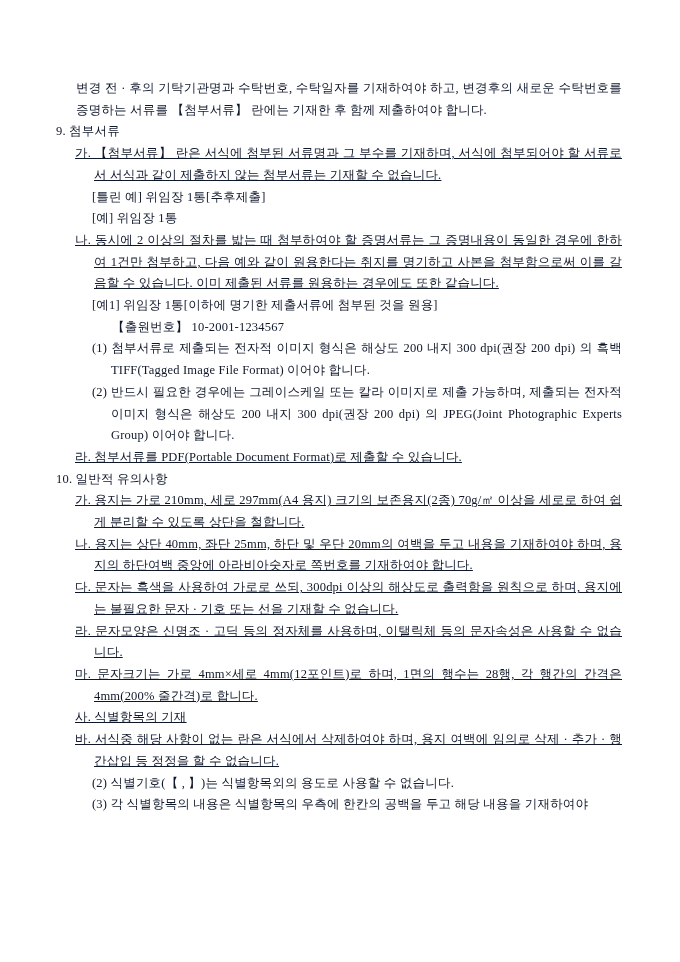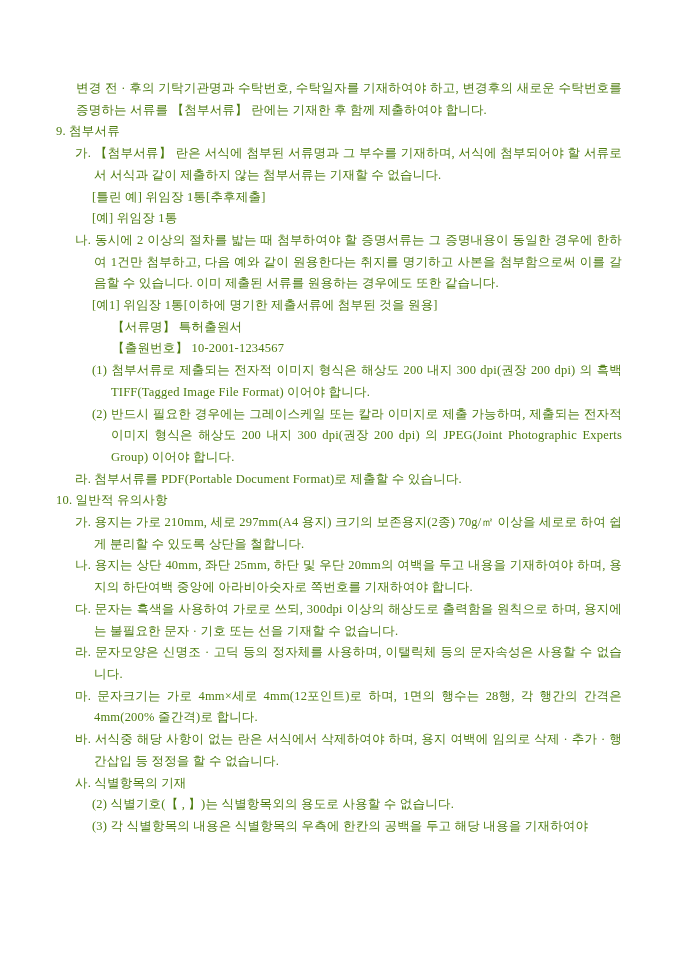--- a/index.html
+++ b/index.html
@@ -7,66 +7,65 @@
     padding: 0;
     background: #ffffff;
   }
   .page {
     position: relative;
     width: 680px;
     height: 962px;
     background: #ffffff;
     overflow: hidden;
     font-family: "Liberation Serif", "DejaVu Serif", serif;
-    color: #4d7c0f;
+    color: #0f172a;
   }
   .doc {
     position: absolute;
     top: 78px;
     left: 56px;
     width: 566px;
     font-size: 12.5px;
     line-height: 21.7px;
     letter-spacing: 0.2px;
   }
   .para {
     margin: 0;
     text-align: justify;
     word-break: normal;
     overflow-wrap: normal;
   }
   
   .cont { padding-left: 20px; }                       
   .l1   { padding-left: 17px; text-indent: -17px; }   
-  .l2   { padding-left: 38px; text-indent: -19px; }   
+  .l2   { padding-left: 38px; text-indent: -19px; text-decoration: underline; }   
   .l3   { padding-left: 55px; text-indent: -19px; }   
   .l4   { padding-left: 56px; }                       
   .l4b  { padding-left: 62px; }                       
 </style>
 </head>
 <body>
 
 <div class="page">
   <div class="doc">
     <p class="para cont">변경 전 · 후의 기탁기관명과 수탁번호, 수탁일자를 기재하여야 하고, 변경후의 새로운 수탁번호를 증명하는 서류를 【첨부서류】 란에는 기재한 후 함께 제출하여야 합니다.</p>
     <p class="para l1">9. 첨부서류</p>
     <p class="para l2">가. 【첨부서류】 란은 서식에 첨부된 서류명과 그 부수를 기재하며, 서식에 첨부되어야 할 서류로서 서식과 같이 제출하지 않는 첨부서류는 기재할 수 없습니다.</p>
     <p class="para l3">[틀린 예] 위임장 1통[추후제출]</p>
     <p class="para l3">[예] 위임장 1통</p>
     <p class="para l2">나. 동시에 2 이상의 절차를 밟는 때 첨부하여야 할 증명서류는 그 증명내용이 동일한 경우에 한하여 1건만 첨부하고, 다음 예와 같이 원용한다는 취지를 명기하고 사본을 첨부함으로써 이를 갈음할 수 있습니다. 이미 제출된 서류를 원용하는 경우에도 또한 같습니다.</p>
     <p class="para l3">[예1] 위임장 1통[이하에 명기한 제출서류에 첨부된 것을 원용]</p>
-    <p class="para l4">【서류명】 특허출원서</p>
     <p class="para l4">【출원번호】 10-2001-1234567</p>
     <p class="para l3">(1) 첨부서류로 제출되는 전자적 이미지 형식은 해상도 200 내지 300 dpi(권장 200 dpi) 의 흑백 TIFF(Tagged Image File Format) 이어야 합니다.</p>
     <p class="para l3">(2) 반드시 필요한 경우에는 그레이스케일 또는 칼라 이미지로 제출 가능하며, 제출되는 전자적 이미지 형식은 해상도 200 내지 300 dpi(권장 200 dpi) 의 JPEG(Joint Photographic Experts Group) 이어야 합니다.</p>
     <p class="para l2">라. 첨부서류를 PDF(Portable Document Format)로 제출할 수 있습니다.</p>
     <p class="para l1">10. 일반적 유의사항</p>
     <p class="para l2">가. 용지는 가로 210mm, 세로 297mm(A4 용지) 크기의 보존용지(2종) 70g/㎡ 이상을 세로로 하여 쉽게 분리할 수 있도록 상단을 철합니다.</p>
     <p class="para l2">나. 용지는 상단 40mm, 좌단 25mm, 하단 및 우단 20mm의 여백을 두고 내용을 기재하여야 하며, 용지의 하단여백 중앙에 아라비아숫자로 쪽번호를 기재하여야 합니다.</p>
     <p class="para l2">다. 문자는 흑색을 사용하여 가로로 쓰되, 300dpi 이상의 해상도로 출력함을 원칙으로 하며, 용지에는 불필요한 문자 · 기호 또는 선을 기재할 수 없습니다.</p>
     <p class="para l2">라. 문자모양은 신명조 · 고딕 등의 정자체를 사용하며, 이탤릭체 등의 문자속성은 사용할 수 없습니다.</p>
     <p class="para l2">마. 문자크기는 가로 4mm×세로 4mm(12포인트)로 하며, 1면의 행수는 28행, 각 행간의 간격은 4mm(200% 줄간격)로 합니다.</p>
+    <p class="para l2">사. 식별항목의 기재</p>
     <p class="para l2">바. 서식중 해당 사항이 없는 란은 서식에서 삭제하여야 하며, 용지 여백에 임의로 삭제 · 추가 · 행간삽입 등 정정을 할 수 없습니다.</p>
-    <p class="para l2">사. 식별항목의 기재</p>
     <p class="para l3">(2) 식별기호(【 , 】)는 식별항목외의 용도로 사용할 수 없습니다.</p>
     <p class="para l3">(3) 각 식별항목의 내용은 식별항목의 우측에 한칸의 공백을 두고 해당 내용을 기재하여야</p>
   </div>
 </div>
 
 </body></html>

